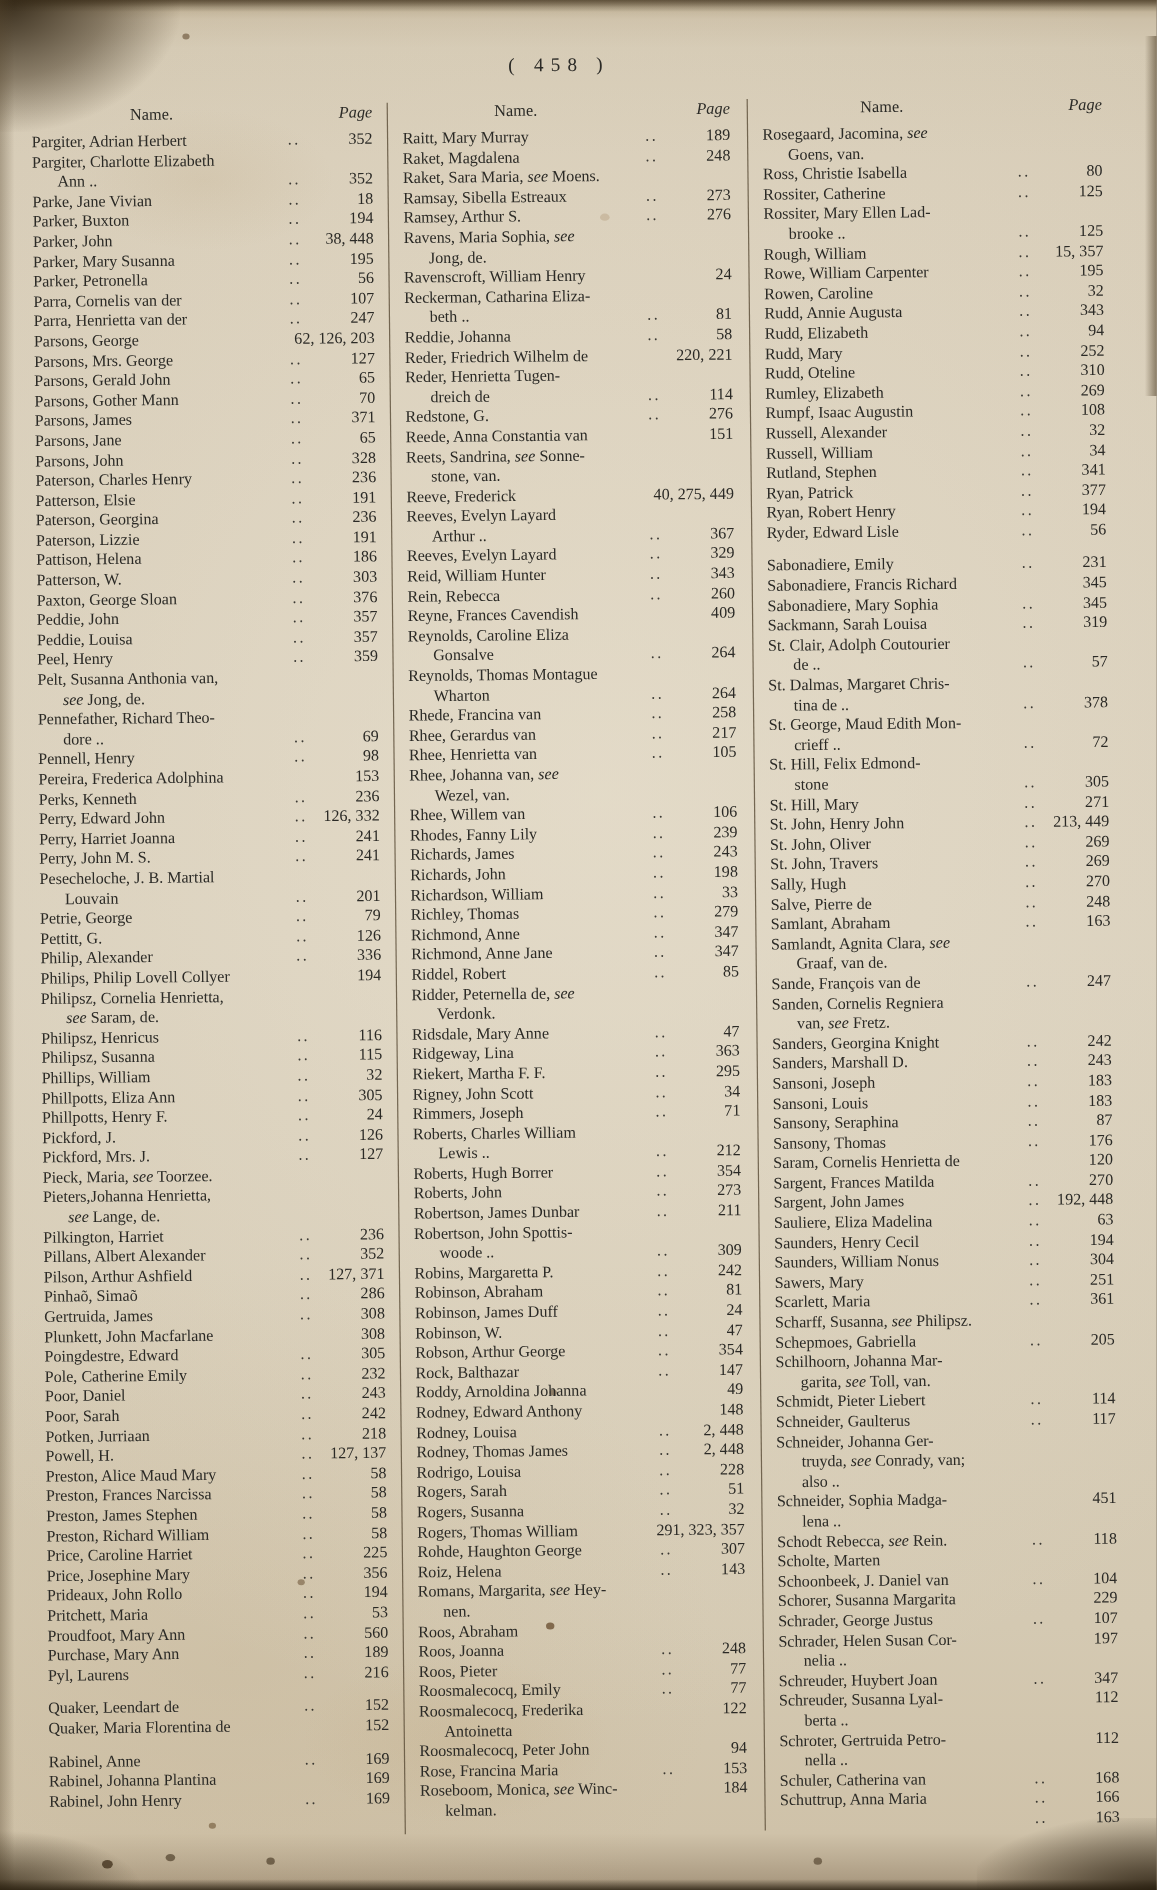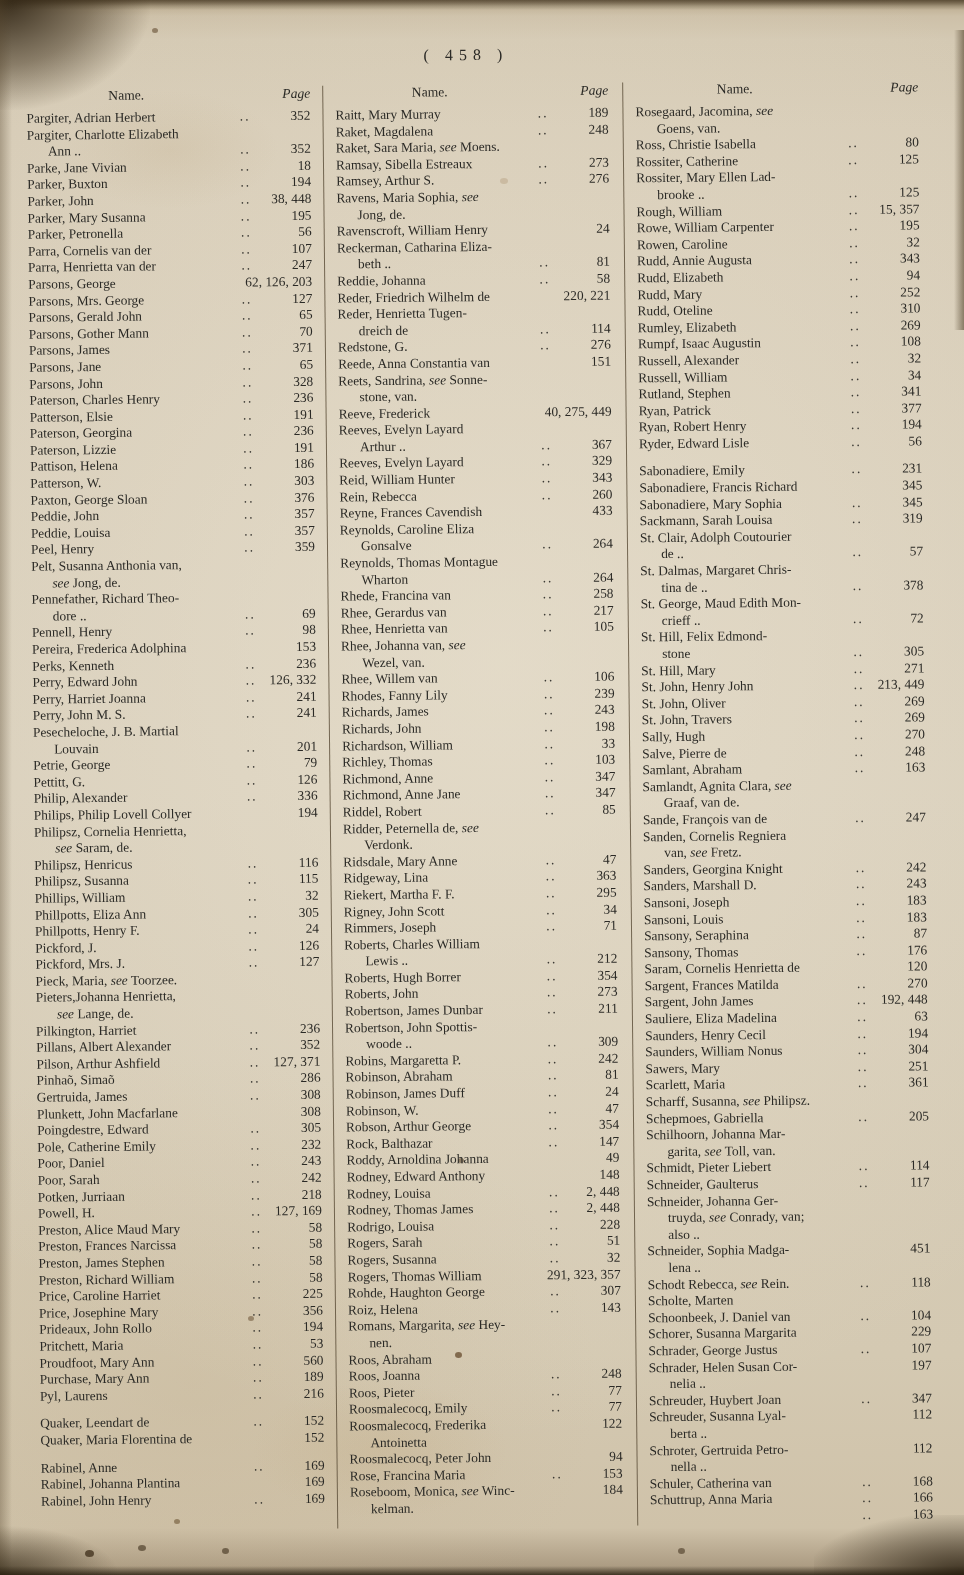--- a/index.html
+++ b/index.html
@@ -409,21 +409,21 @@
       <span class="pg">242</span>
     </div>
             <div class="row">
       <span class="nm">Potken, Jurriaan</span>
       <span class="dots" style="visibility: visible;">..</span>
       <span class="pg">218</span>
     </div>
             <div class="row">
       <span class="nm">Powell, H.</span>
       <span class="dots" style="visibility: visible;">..</span>
-      <span class="pg">127, 169</span>
+      <span class="pg">127, 137</span>
     </div>
             <div class="row">
       <span class="nm">Preston, Alice Maud Mary</span>
       <span class="dots" style="visibility: visible;">..</span>
       <span class="pg">58</span>
     </div>
             <div class="row">
       <span class="nm">Preston, Frances Narcissa</span>
       <span class="dots" style="visibility: visible;">..</span>
       <span class="pg">58</span>
@@ -622,21 +622,21 @@
       <span class="pg">343</span>
     </div>
             <div class="row">
       <span class="nm">Rein, Rebecca</span>
       <span class="dots" style="visibility: visible;">..</span>
       <span class="pg">260</span>
     </div>
             <div class="row">
       <span class="nm">Reyne, Frances Cavendish</span>
       <span class="dots" style="visibility: hidden;">..</span>
-      <span class="pg">433</span>
+      <span class="pg">409</span>
     </div>
             <div class="row">
       <span class="nm">Reynolds, Caroline Eliza</span>
       <span class="dots" style="visibility: hidden;">..</span>
       <span class="pg"></span>
     </div>
             <div class="row ind">
       <span class="nm">Gonsalve</span>
       <span class="dots" style="visibility: visible;">..</span>
       <span class="pg">264</span>
@@ -697,21 +697,21 @@
       <span class="pg">198</span>
     </div>
             <div class="row">
       <span class="nm">Richardson, William</span>
       <span class="dots" style="visibility: visible;">..</span>
       <span class="pg">33</span>
     </div>
             <div class="row">
       <span class="nm">Richley, Thomas</span>
       <span class="dots" style="visibility: visible;">..</span>
-      <span class="pg">103</span>
+      <span class="pg">279</span>
     </div>
             <div class="row">
       <span class="nm">Richmond, Anne</span>
       <span class="dots" style="visibility: visible;">..</span>
       <span class="pg">347</span>
     </div>
             <div class="row">
       <span class="nm">Richmond, Anne Jane</span>
       <span class="dots" style="visibility: visible;">..</span>
       <span class="pg">347</span>

